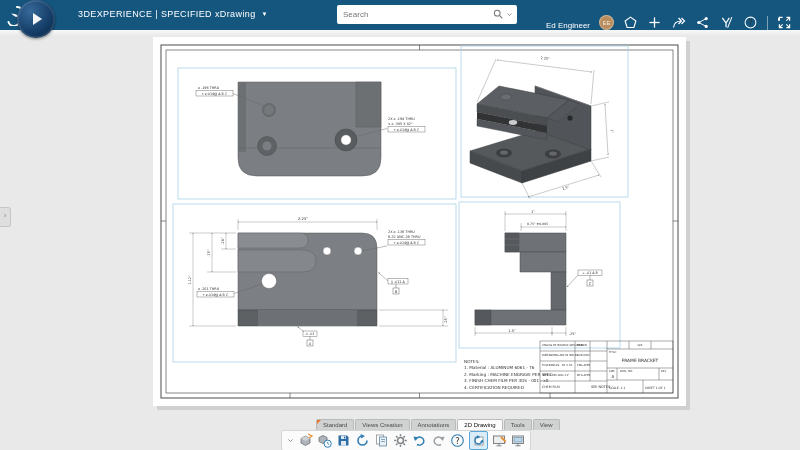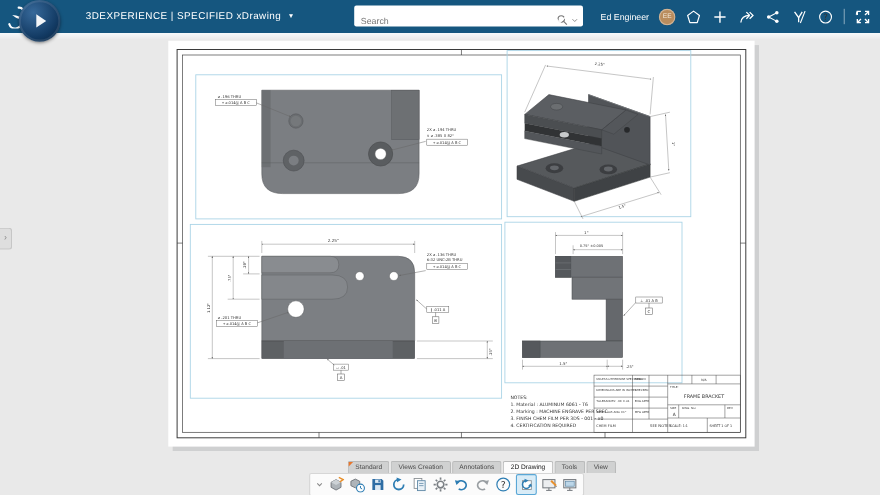--- a/index.html
+++ b/index.html
@@ -13,26 +13,26 @@
   .compass{position:absolute;left:17px;top:0px;width:38px;height:38px;border-radius:50%;z-index:8;
            background:radial-gradient(circle at 35% 30%, #37699a, #123a63 62%, #081f38);
            box-shadow:0 1px 3px rgba(0,0,0,.45), inset 0 0 0 2px rgba(255,255,255,.10);
            display:flex;align-items:center;justify-content:center;}
   .compass .play{width:0;height:0;border-left:9px solid rgba(255,255,255,.95);
            border-top:6px solid transparent;border-bottom:6px solid transparent;margin-left:3px;}
   .brand{position:absolute;left:78px;top:9px;color:#fff;font-size:9px;letter-spacing:.4px;white-space:nowrap;}
   .brand b{font-weight:400;}
   .brand .lt{font-weight:300;margin-top:20px;}
   .brand .chev{font-size:6px;vertical-align:1px;margin-left:3px;}
-  .search{position:absolute;left:322px;top:5px;width:208px;height:19px;background:#fff;border-radius:2px;
-          display:flex;align-items:flex-end;}
+  .search{position:absolute;left:337px;top:5px;width:180px;height:19px;background:#fff;border-radius:2px;
+          display:flex;align-items:center;}
   .search input{border:none;outline:none;flex:1;font-size:8px;padding:0 0 0 6px;background:transparent;
           font-family:"Liberation Sans",sans-serif;color:#333;}
   .search .sic{display:flex;align-items:center;gap:2px;padding-right:4px;color:#777;}
-  .tbr{position:absolute;right:8px;top:0;height:30px;display:flex;align-items:center;gap:9px;color:#fff;z-index:7;}
+  .tbr{position:absolute;right:8px;top:0;height:30px;display:flex;align-items:flex-end;gap:9px;color:#fff;z-index:7;}
   .tbr .uname{font-size:8px;}
   .avatar{width:15px;height:15px;border-radius:50%;background:#b98d5e;color:#f3e8d8;font-size:6px;
           display:flex;align-items:center;justify-content:center;box-shadow:inset 0 0 0 1px rgba(255,255,255,.35);}
   .tbico{display:flex;align-items:center;justify-content:center;width:15px;height:15px;}
   .tbdiv{width:1px;height:14px;background:rgba(255,255,255,.45);}
   .tagico{position:absolute;left:502px;top:8px;z-index:7;}
   
   .lexp{position:absolute;left:0;top:207px;width:10px;height:18px;background:#dedede;border:1px solid #c6c6c6;
         border-left:none;border-radius:0 3px 3px 0;color:#8a8a8a;font-size:8px;line-height:16px;
         text-align:center;z-index:4;}

